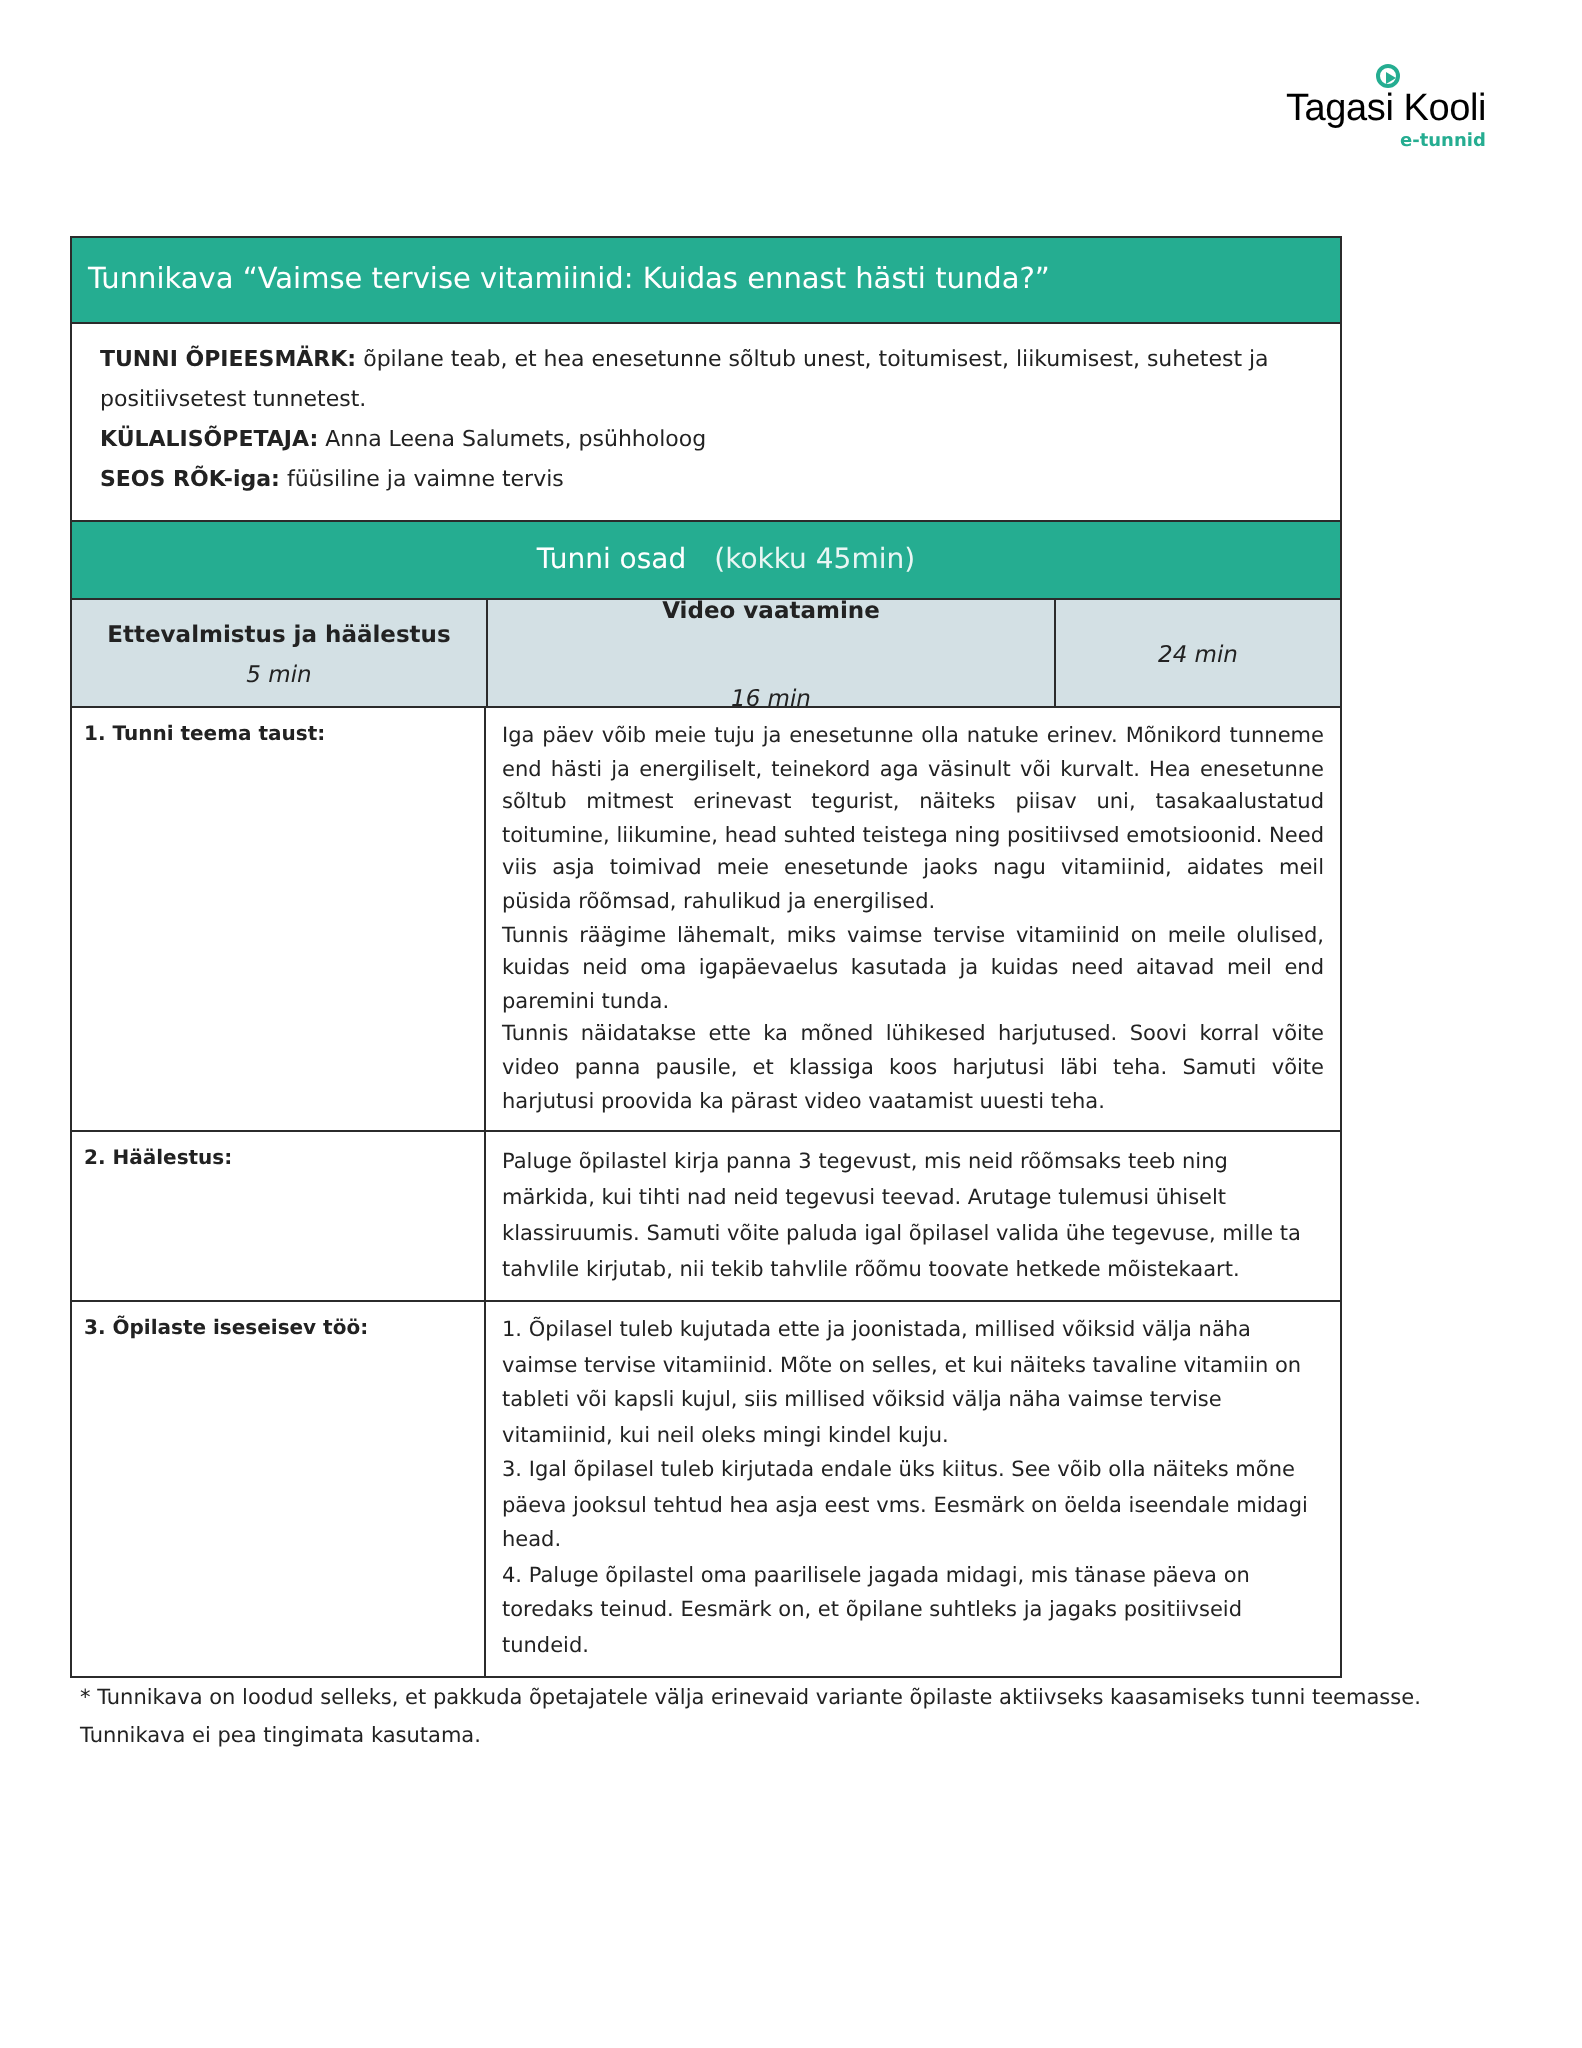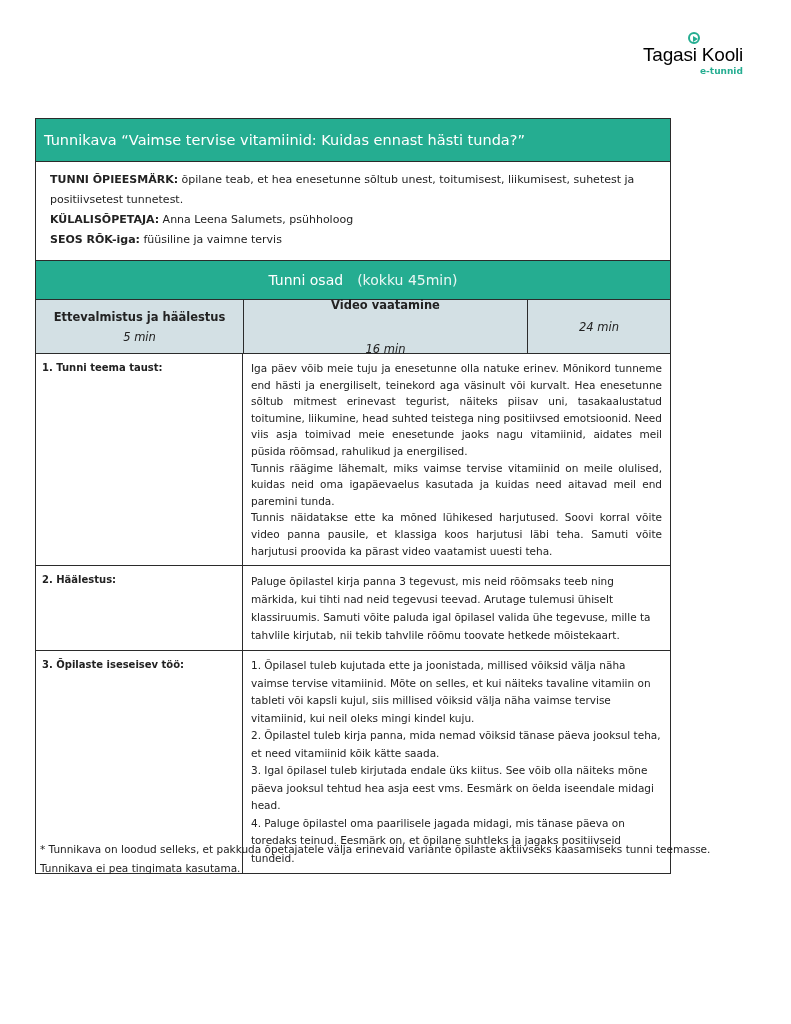--- a/index.html
+++ b/index.html
@@ -83,21 +83,20 @@
     <div class="row">
       <div class="lab">2. Häälestus:</div>
       <div class="txt" style="text-align:left; line-height:18px;">
         <p>Paluge õpilastel kirja panna 3 tegevust, mis neid rõõmsaks teeb ning märkida, kui tihti nad neid tegevusi teevad. Arutage tulemusi ühiselt klassiruumis. Samuti võite paluda igal õpilasel valida ühe tegevuse, mille ta tahvlile kirjutab, nii tekib tahvlile rõõmu toovate hetkede mõistekaart.</p>
       </div>
     </div>
     <div class="row">
       <div class="lab">3. Õpilaste iseseisev töö:</div>
       <div class="txt" style="text-align:left; line-height:17.5px;">
         <p>1. Õpilasel tuleb kujutada ette ja joonistada, millised võiksid välja näha vaimse tervise vitamiinid. Mõte on selles, et kui näiteks tavaline vitamiin on tableti või kapsli kujul, siis millised võiksid välja näha vaimse tervise vitamiinid, kui neil oleks mingi kindel kuju.</p>
-        <p>2. Õpilastel tuleb kirja panna, mida nemad võiksid tänase päeva jooksul teha, et need vitamiinid kõik kätte saada.</p>
         <p>3. Igal õpilasel tuleb kirjutada endale üks kiitus. See võib olla näiteks mõne päeva jooksul tehtud hea asja eest vms. Eesmärk on öelda iseendale midagi head.</p>
         <p>4. Paluge õpilastel oma paarilisele jagada midagi, mis tänase päeva on toredaks teinud. Eesmärk on, et õpilane suhtleks ja jagaks positiivseid tundeid.</p>
       </div>
     </div>
   </div>
 </div>
 
 <div class="footnote">* Tunnikava on loodud selleks, et pakkuda õpetajatele välja erinevaid variante õpilaste aktiivseks kaasamiseks tunni teemasse. Tunnikava ei pea tingimata kasutama.</div>
 
 </body></html>

